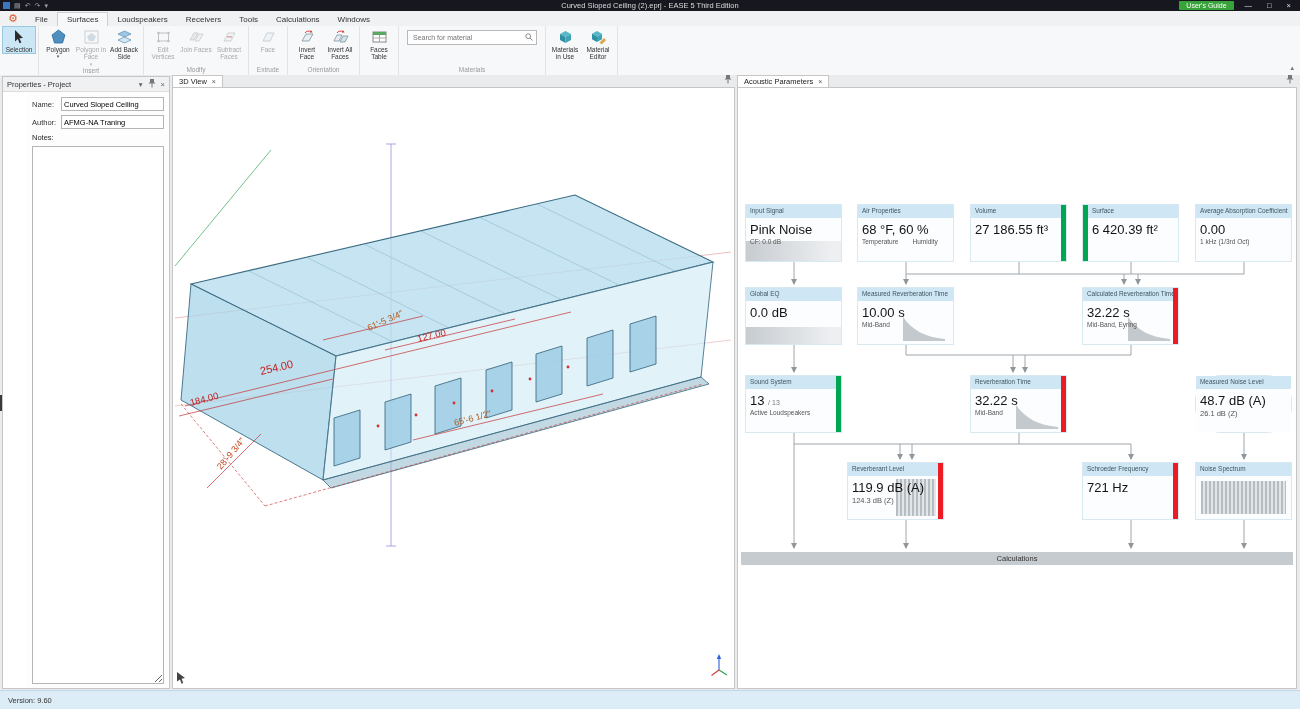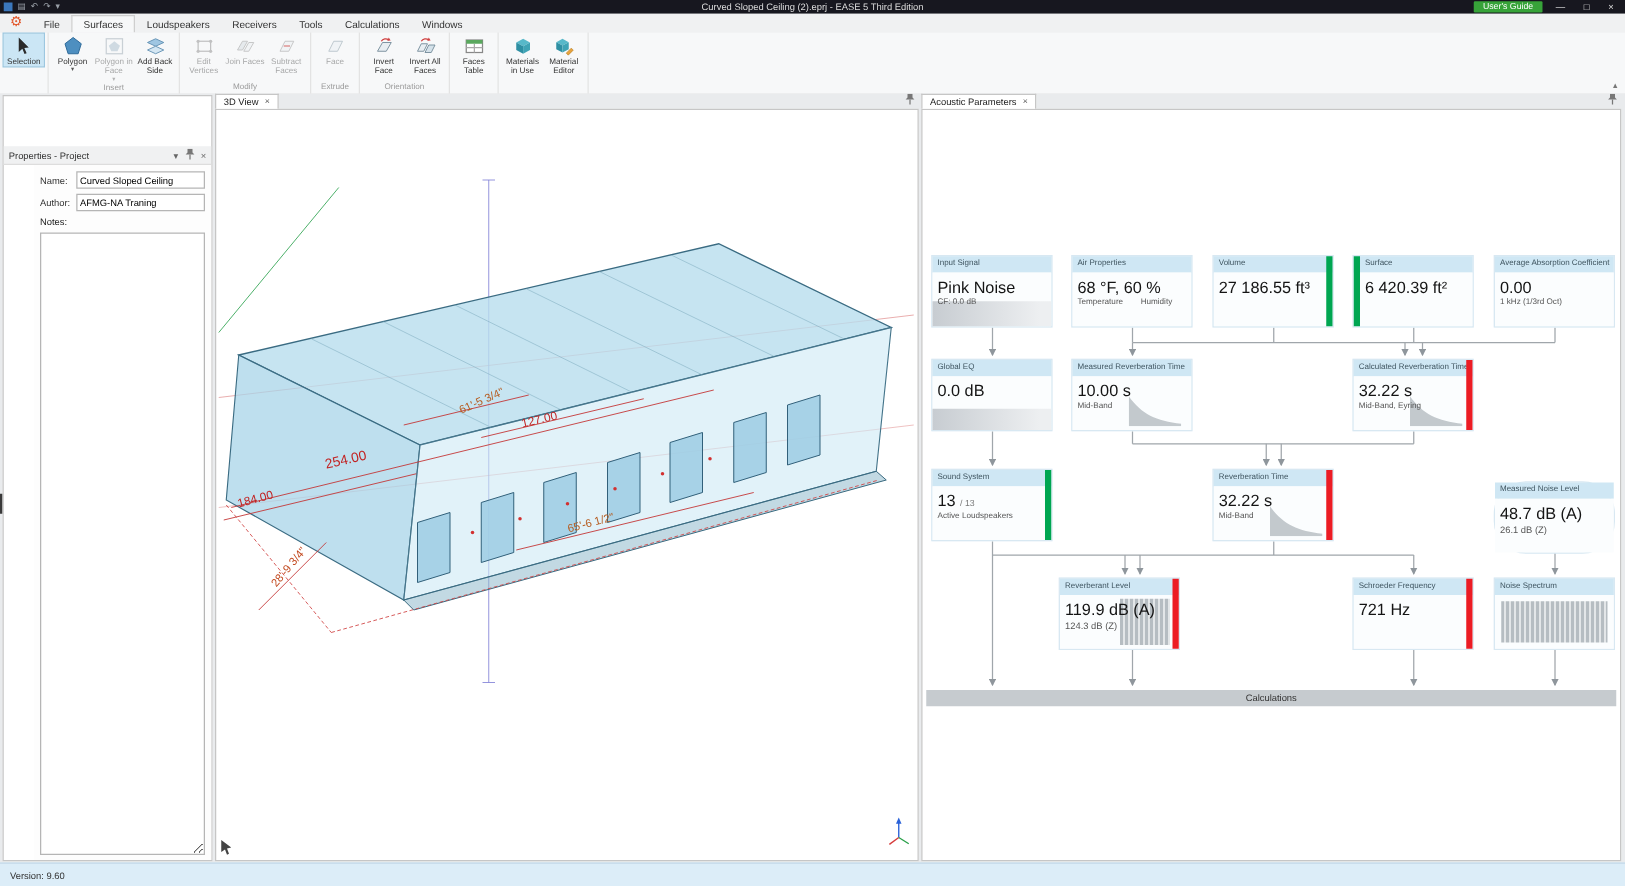--- a/index.html
+++ b/index.html
@@ -30,21 +30,21 @@
   .caret{font-size:5px;color:#555;line-height:1;}
   .rsearch{width:122px;height:13px;border:1px solid #b9b9b9;background:#fff;display:flex;align-items:center;padding:0 3px;margin-top:4px;}
   .rsearch input{border:none;outline:none;flex:1;font-size:7px;font-family:inherit;background:transparent;}
   .collapse-caret{position:absolute;right:6px;bottom:3px;font-size:7px;color:#777;}
   
   .workspace{position:absolute;top:75px;left:0;right:0;bottom:18px;background:#e9ebed;}
   .autohide{position:absolute;left:0;top:320px;width:3px;height:16px;background:#3a3a3a;}
   .panel-border{background:#fff;border:1px solid #c6c6c6;box-sizing:border-box;}
   
   .props-panel{position:absolute;left:2px;top:1px;width:168px;bottom:2px;display:flex;flex-direction:column;}
-  .phead{height:14px;background:#f0f1f2;border-bottom:1px solid #ddd;display:flex;align-items:center;padding:0 4px;font-size:7.5px;color:#333;margin-top:40px;}
+  .phead{height:14px;background:#f0f1f2;border-bottom:1px solid #ddd;display:flex;align-items:center;padding:0 4px;font-size:7.5px;color:#333;}
   .phead .sp{margin-left:auto;display:flex;gap:5px;color:#666;align-items:center;}
   .pbody{flex:1;display:flex;flex-direction:column;padding:5px 5px 4px;gap:4px;background:#fdfdfd;margin-left:24px;}
   .frow{display:flex;align-items:center;gap:3px;}
   .flabel{width:30px;font-size:7.5px;color:#333;}
   .finput{flex:1;height:12px;border:1px solid #b5b5b5;background:#fff;font-size:7.5px;padding:0 2px;font-family:inherit;}
   .notes{flex:1;border:1px solid #b5b5b5;background:#fff;}
   
   .center-wrap{position:absolute;left:172px;top:0;width:563px;bottom:2px;}
   .right-wrap{position:absolute;left:737px;top:0;width:560px;bottom:2px;}
   .doc-tabs{height:13px;display:flex;align-items:flex-start;}
@@ -243,20 +243,34 @@
               <line x1="2" y1="9" x2="15" y2="9" stroke="#aaa"></line>
               <line x1="8.5" y1="6" x2="8.5" y2="13" stroke="#aaa"></line>
             </svg>
         </span>
         <span>Faces Table</span>
       </div>
     </div>
     <div class="rlabel"></div>
   </div>
 
+  <div class="rgroup" style="padding:0 8px;">
+    <div class="rrow" style="align-items:flex-start;">
+      <div class="rsearch">
+        <input type="text" placeholder="Search for material" style="">
+        <span>
+          <svg width="8" height="8">
+              <circle cx="3.2" cy="3.2" r="2.4" fill="none" stroke="#8a8a8a"></circle>
+              <line x1="5" y1="5" x2="7.5" y2="7.5" stroke="#8a8a8a"></line>
+            </svg>
+        </span>
+      </div>
+    </div>
+    <div class="rlabel">Materials</div>
+  </div>
 
   <div class="rgroup">
     <div class="rrow">
       <div class="rbtn">
         <span class="ric">
           <svg width="17" height="16">
               <path d="M8.5,2 L14,5 L8.5,8 L3,5 Z" fill="#57b8c9"></path>
               <path d="M3,5 L8.5,8 L8.5,14 L3,11 Z" fill="#2e8fa3"></path>
               <path d="M14,5 L8.5,8 L8.5,14 L14,11 Z" fill="#3fa3b5"></path>
             </svg>
@@ -550,21 +564,21 @@
           <svg class="decay" width="42" height="26">
             <path d="M0,2 C10,16 22,22 42,24 L42,26 L0,26 Z" fill="#c3c9cd"></path>
           </svg>
           <div class="card-v">32.22  s</div>
           <div class="card-s">
               <span>Mid-Band</span>
             </div>
         </div>
       </div>
 
-      <div class="card" style="left:457px;top:297px;border-radius:26px;">
+      <div class="card" style="left:457px;top:287px;border-radius:26px;">
         <div class="card-h">Measured Noise Level</div>
         <div class="card-b">
           <div class="card-v">48.7  dB (A)</div>
           <div class="card-s" style="font-size:7.5px;">
               <span>26.1  dB (Z)</span>
             </div>
         </div>
       </div>
 
       <div class="card" style="left:109px;top:374px;">

